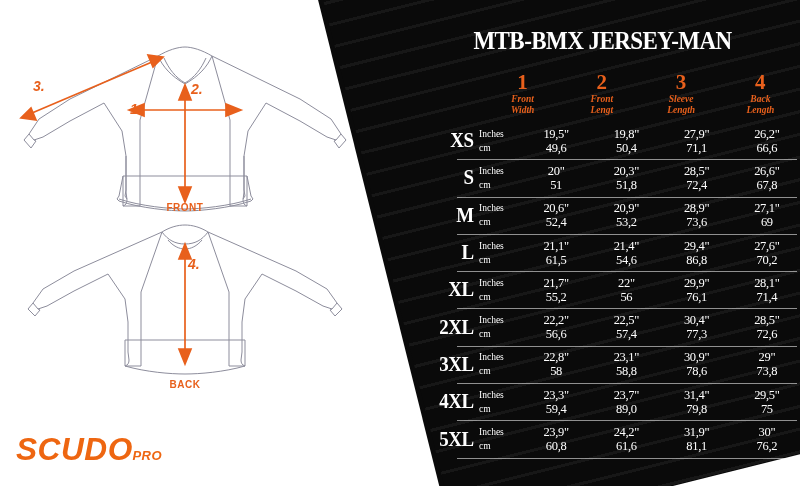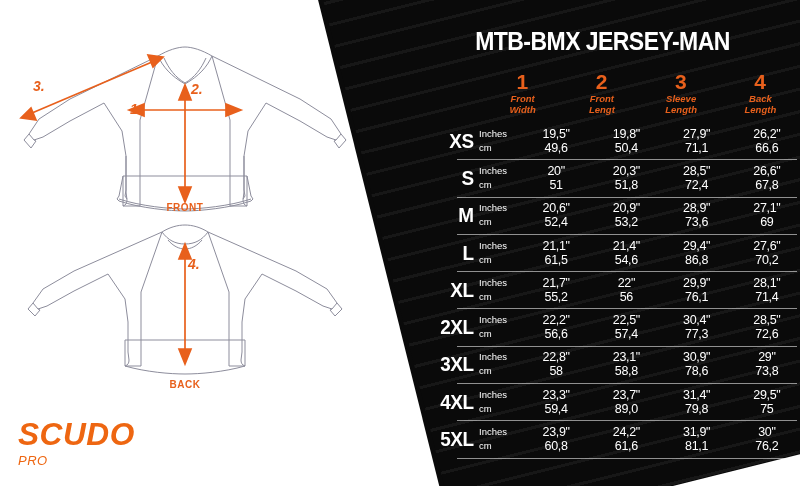--- a/index.html
+++ b/index.html
@@ -60,20 +60,21 @@
   }
 
   
   .table-area {
     position: absolute;
     left: 415px;
     top: 0;
     width: 385px;
     height: 486px;
     color: #ffffff;
+    font-family: Liberation Serif, serif;
   }
   .chart-title {
     position: absolute;
     top: 27px;
     left: 0;
     width: 375px;
     text-align: center;
     font-size: 25px;
     font-weight: bold;
     letter-spacing: -0.6px;
@@ -179,33 +180,32 @@
   .illus svg { display: block; }
 
   
   .logo {
     position: absolute;
     left: 16px;
     bottom: 18px;
     display: flex;
     align-items: baseline;
     color: #ee6611;
-    flex-direction: column;
   }
   .logo-main {
     font-size: 31px;
     font-weight: bold;
     font-style: italic;
     letter-spacing: 0.5px;
     transform: scaleX(1.02);
     transform-origin: left center;
   }
   .logo-sub {
     font-size: 13px;
-    font-weight: normal;
+    font-weight: bold;
     font-style: italic;
     letter-spacing: 0.5px;
     margin-left: 2px;
   }
 </style>
 </head>
 <body>
 
 <div id="page">
 

